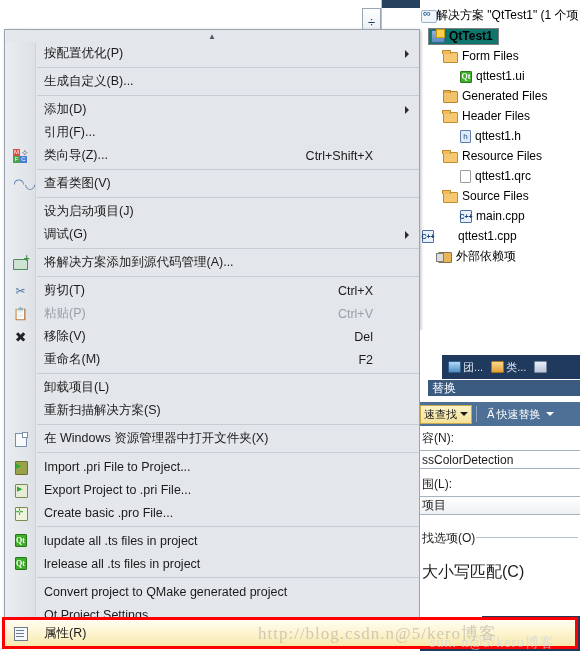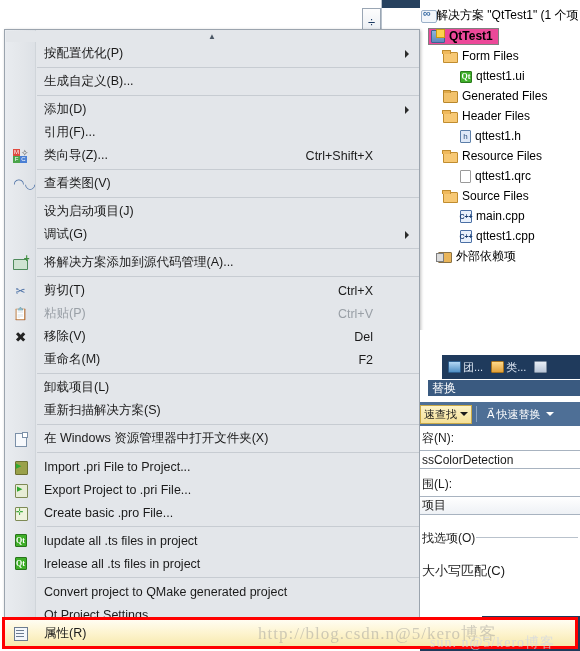--- a/index.html
+++ b/index.html
@@ -34,21 +34,21 @@
     position: absolute; left: 0;
     height: 20px; width: 160px;
     display: flex; align-items: center;
     font-size: 12px; color: #000;
     white-space: nowrap;
   }
   .tree-row .tlabel { margin-left: 4px; }
   .sel-wrap {
     display: inline-flex; align-items: center;
     border: 1px solid #808080;
-    background: #ec4899;
+    background: #0f766e;
     padding: 0 5px 0 2px;
     height: 17px;
     font-weight: bold;
   }
 
   
   .ico { width: 16px; height: 14px; position: relative; flex: 0 0 16px; }
   .folder-open::before {
     content: ""; position: absolute; left: 1px; top: 3px;
     width: 13px; height: 9px;
@@ -352,21 +352,21 @@
     white-space: nowrap;
   }
   .fr-combo {
     position: absolute; left: 0; height: 19px; width: 160px;
     background: linear-gradient(#ffffff,#eef1f5);
     border-top: 1px solid #a8b3c0; border-bottom: 1px solid #a8b3c0;
     display: flex; align-items: center;
     font-size: 12px; white-space: nowrap;
   }
   .fr-group-line { position: absolute; left: 56px; right: 2px; height:1px; background:#b9c2cc; }
-  .fr-check { position: absolute; left: 2px; white-space: nowrap; font-size: 13px; }
+  .fr-check { position: absolute; left: 2px; white-space: nowrap; font-size: 16px; }
 
   #bottom-tabs {
     position: absolute; left: 0; top: 286px; width: 160px; height: 21px;
     background: #1f3a5c;
     display: flex; align-items: center;
     font-size: 11px; color: #e4ebf4;
   }
   #bt-white {
     position: absolute; left: 0; top: 286px; width: 62px; height: 21px;
     background: #ffffff;
@@ -470,21 +470,21 @@
             <span class="ico folder-open"></span>
           </span>
           <span class="tlabel">Source Files</span>
         </div>
         <div class="tree-row" style="top: 206px; padding-left: 38px;">
           <span style="display: inline-flex; align-items: center;">
             <span class="ico-cpp">C++</span>
           </span>
           <span class="tlabel">main.cpp</span>
         </div>
-        <div class="tree-row" style="top: 226px; padding-left: 38px;">
+        <div class="tree-row" style="top: 226px;  gap: 20px;">
           <span style="display: inline-flex; align-items: center;">
             <span class="ico-cpp">C++</span>
           </span>
           <span class="tlabel">qttest1.cpp</span>
         </div>
         <div class="tree-row" style="top: 246px; padding-left: 16px;">
           <span style="display: inline-flex; align-items: center;">
             <span class="ico folder-ext"></span>
           </span>
           <span class="tlabel">外部依赖项</span>

